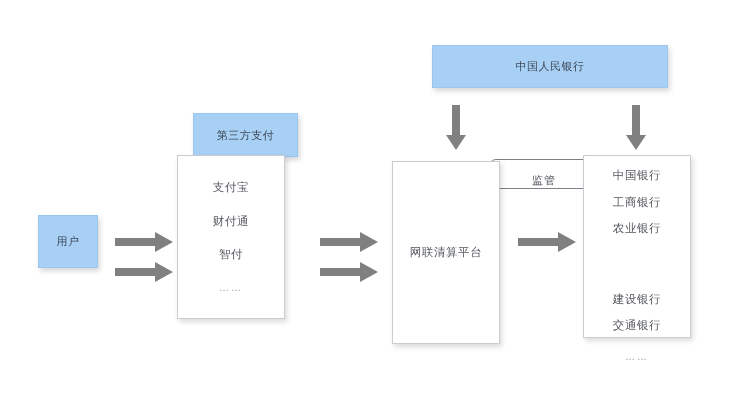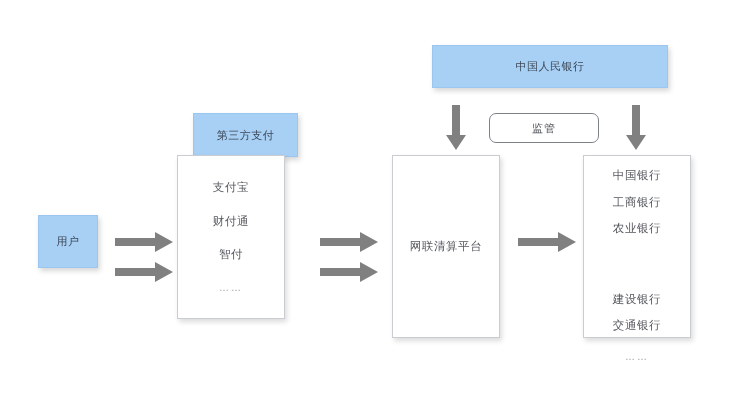--- a/index.html
+++ b/index.html
@@ -67,26 +67,27 @@
     margin-bottom: 0;
   }
 
   
   .pill {
     position: absolute;
     background: #ffffff;
     border: 1px solid #7d8289;
     border-radius: 7px;
     display: flex;
-    align-items: center;
+    align-items: flex-end;
     justify-content: center;
     font-size: 11px;
     color: #50545a;
     letter-spacing: 1px;
     box-sizing: border-box;
+    margin-top: 46px;
   }
 
   
   .arrow-right {
     position: absolute;
     height: 20px;
   }
   .arrow-down {
     position: absolute;
     width: 20px;
@@ -170,21 +171,21 @@
     <svg width="58" height="20" viewBox="0 0 58 20">
       <polygon points="0,6 40,6 40,0 58,10 40,20 40,14 0,14" fill="#808080"></polygon>
     </svg>
   </div>
   <div class="arrow-right" style="left:320px; top:262px;">
     <svg width="58" height="20" viewBox="0 0 58 20">
       <polygon points="0,6 40,6 40,0 58,10 40,20 40,14 0,14" fill="#808080"></polygon>
     </svg>
   </div>
 
-  <div class="column centered" style="left:392px; top:155px; width:108px; height:183px;">
+  <div class="column centered" style="left:392px; top:161px; width:108px; height:183px;">
     <div class="entry">网联清算平台</div>
   </div>
 
   <div class="arrow-right" style="left:518px; top:232px;">
     <svg width="58" height="20" viewBox="0 0 58 20">
       <polygon points="0,6 40,6 40,0 58,10 40,20 40,14 0,14" fill="#808080"></polygon>
     </svg>
   </div>
 
   <div class="column" style="left:583px; top:155px; width:108px; height:183px; padding-top:14px;">

